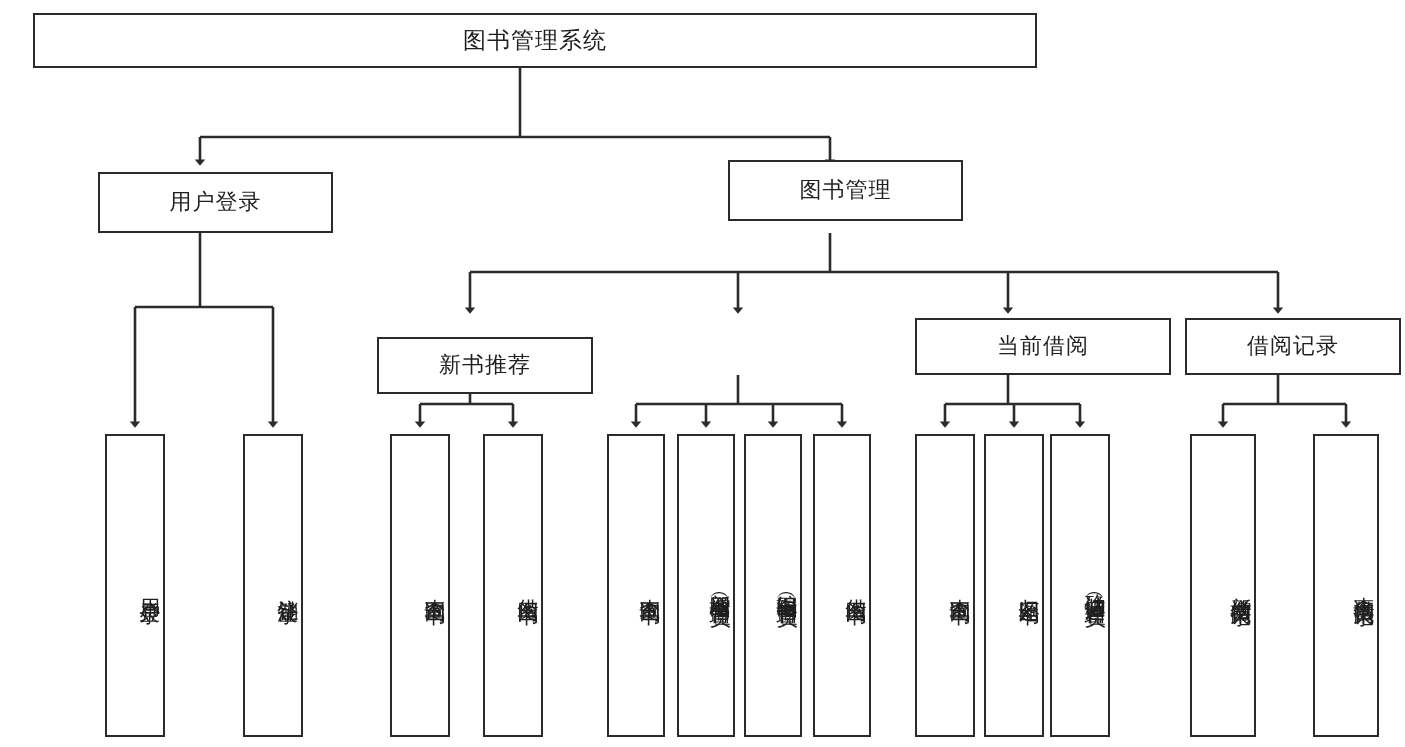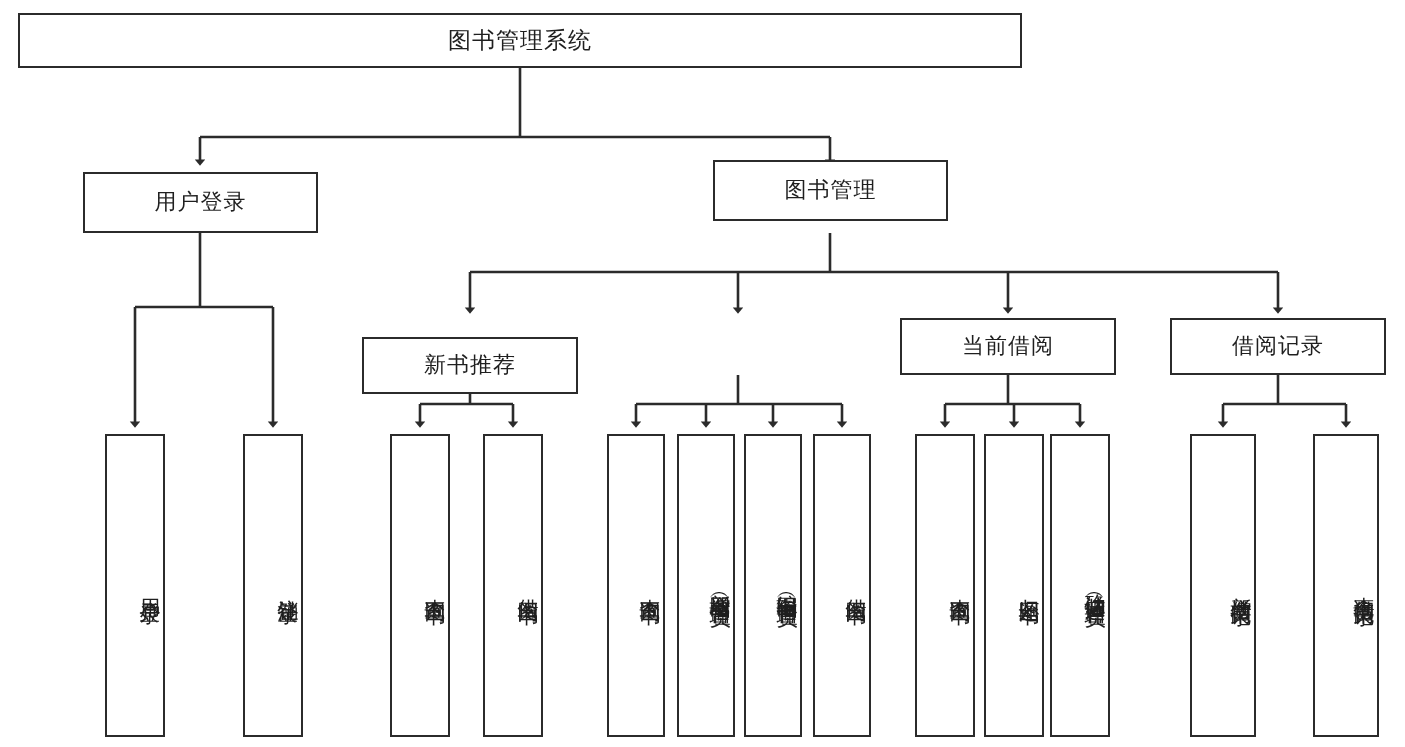--- a/index.html
+++ b/index.html
@@ -30,20 +30,21 @@
     align-items:center;
     justify-content:center;
     text-align:center;
     color:#1f1f1f;
     z-index:2;
   }
   .node.h{
     font-size:22px;
     letter-spacing:1px;
     line-height:1.2;
+    margin-left:15px;
   }
   .node.root{ font-size:23px; }
   .node.v{
     font-size:21px;
     writing-mode:vertical-rl;
     text-orientation:upright;
     letter-spacing:2px;
     line-height:1.25;
     align-items:flex-start;
     justify-content:center;
@@ -128,21 +129,21 @@
   <div class="node h" style="left:83px; top:172px; width:235px; height:61px;">
     <span>用户登录</span>
   </div>
   <div class="node h" style="left:713px; top:160px; width:235px; height:61px;">
     <span>图书管理</span>
   </div>
 
   <div class="node h" style="left:362px; top:337px; width:216px; height:57px;">
     <span>新书推荐</span>
   </div>
-  <div class="node h" style="left:900px; top:318px; width:216px; height:57px;">
+  <div class="node h" style="left:900px; top:318px; width:256px; height:57px;">
     <span>当前借阅</span>
   </div>
   <div class="node h" style="left:1170px; top:318px; width:216px; height:57px;">
     <span>借阅记录</span>
   </div>
 
   <div class="node v" style="left:105px; top:434px; width:60px; height:303px;">
     <span class="vtext">用户登录</span>
   </div>
   <div class="node v" style="left:243px; top:434px; width:60px; height:303px;">

